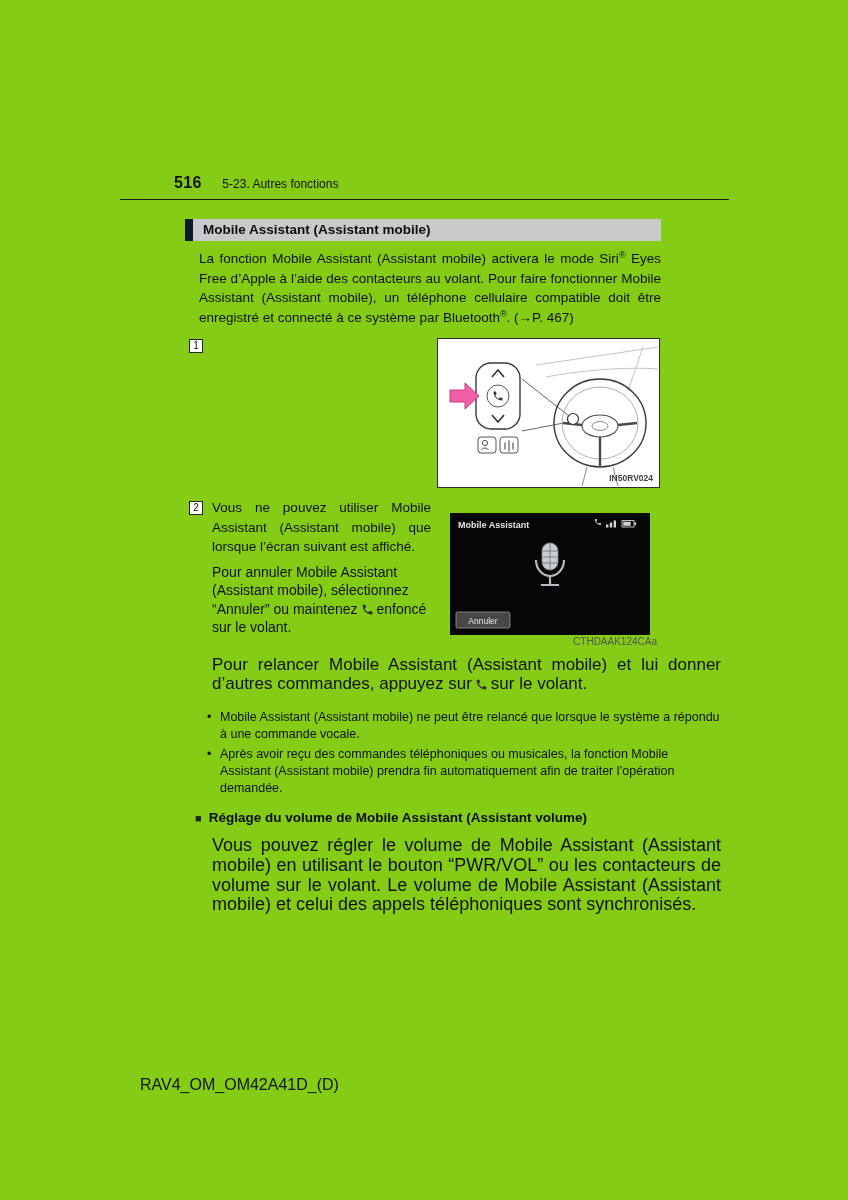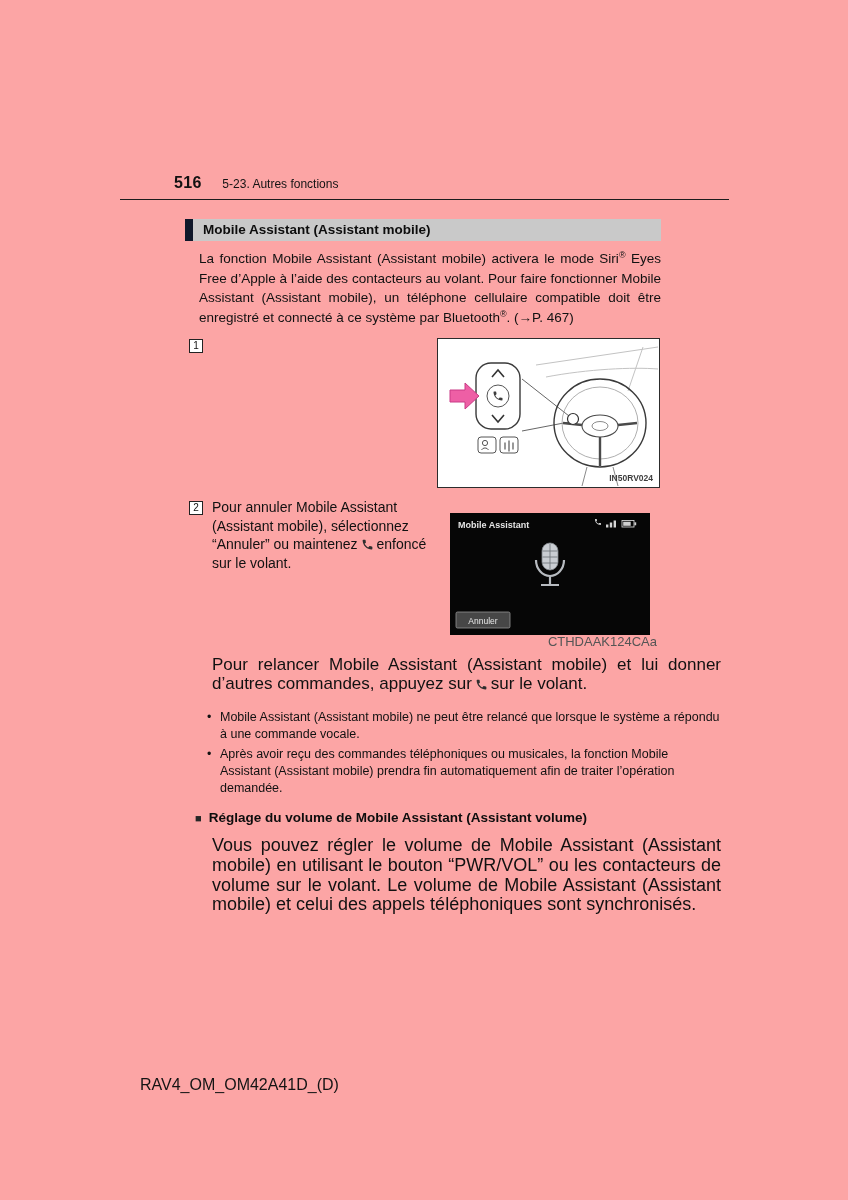--- a/index.html
+++ b/index.html
@@ -1,18 +1,18 @@
 <!DOCTYPE html>
 <html><head>
 <meta charset="utf-8">
 <style>
   * { margin:0; padding:0; box-sizing:border-box; }
   html,body { background:#ffffff; }
   .page {
-    position:relative; width:848px; height:1200px; background:#fca5a5;
+    position:relative; width:848px; height:1200px; background:#84cc16;
     font-family:"Liberation Sans", sans-serif; color:#111; overflow:hidden;
   }
 
   
   .header { position:absolute; left:120px; top:174px; width:609px;
             border-bottom:1.5px solid #1c1c1c; padding-bottom:7px; }
   .page-num { font-size:16px; font-weight:700; margin-left:54px; letter-spacing:.4px; }
   .chapter  { font-size:12px; margin-left:16px; color:#141414; }
 
   
@@ -42,21 +42,21 @@
   .step-note { margin:6px 0 0 27px; width:219px; font-size:14px;
                line-height:18.5px; text-align:left; }
 
   .phone-inline { vertical-align:-2px; margin:0 3px; }
 
   .figure { position:absolute; }
   .figure-steering { left:252px; top:2px; width:223px; height:150px;
                      border:1px solid #2c2c2c; background:#fff;font-weight:bold; }
   .figure-screen { left:252px; top:15px; width:230px; }
   .screen-wrap { margin-left:13px; line-height:0; }
-  .fig-label2 { display:block; text-align:right; font-size:13px; color:#555;
+  .fig-label2 { display:block; text-align:right; font-size:10px; color:#555;
                 margin-top:2px; padding-right:10px; line-height:10px; }
 
   .relaunch { margin:5px 0 16px 27px; width:509px; font-size:17px;
               line-height:19px; text-align:justify; }
 
   .bullets { list-style:none; margin:5px 0 0 22px; width:513px; }
   .bullets li { display:flex; font-size:12.5px; line-height:16.8px; margin-top:3px; }
   .bullets .marker { flex:0 0 13px; width:13px; }
 
   .volume-heading { display:flex; align-items:baseline; margin:14px 0 0 10px;
@@ -135,20 +135,21 @@
             <circle cx="135" cy="80" r="5.5" stroke="#2f2f2f" stroke-width="1.2" fill="#fff"></circle>
             <path d="M149,128 L144,147 M175,128 L180,147" stroke="#8a8a8a" stroke-width="1"></path>
           </g>
           <text x="215" y="142" text-anchor="end" font-size="8.5" fill="#3f3f3f">IN50RV024</text>
         </svg>
       </figure>
     </div>
 
     <div class="step-row step-row-2">
       <span class="step-num">2</span>
+      <p class="step-text"><span>Vous ne pouvez utiliser Mobile Assistant (Assistant mobile) que lorsque l’écran suivant est affiché.</span></p>
       <p class="step-note"><span>Pour annuler Mobile Assistant (Assistant mobile), sélectionnez “Annuler” ou maintenez</span><svg class="phone-inline" width="13" height="13" viewBox="0 0 24 24">
             <path fill="#2e2e2e" d="M6.62 10.79c1.44 2.83 3.76 5.14 6.59 6.59l2.2-2.2c.27-.27.67-.36 1.02-.24 1.12.37 2.33.57 3.57.57.55 0 1 .45 1 1V20c0 .55-.45 1-1 1-9.39 0-17-7.61-17-17 0-.55.45-1 1-1h3.5c.55 0 1 .45 1 1 0 1.25.2 2.45.57 3.57.11.35.03.74-.25 1.02l-2.2 2.2z"></path>
           </svg><span>enfoncé sur le volant.</span></p>
 
       <figure class="figure figure-screen">
         <div class="screen-wrap">
           <svg width="200" height="122" viewBox="0 0 200 122">
             <rect width="200" height="122" fill="#060606"></rect>
             <text x="8" y="15" font-size="9" font-weight="bold" fill="#e4e4e4">Mobile Assistant</text>
 

